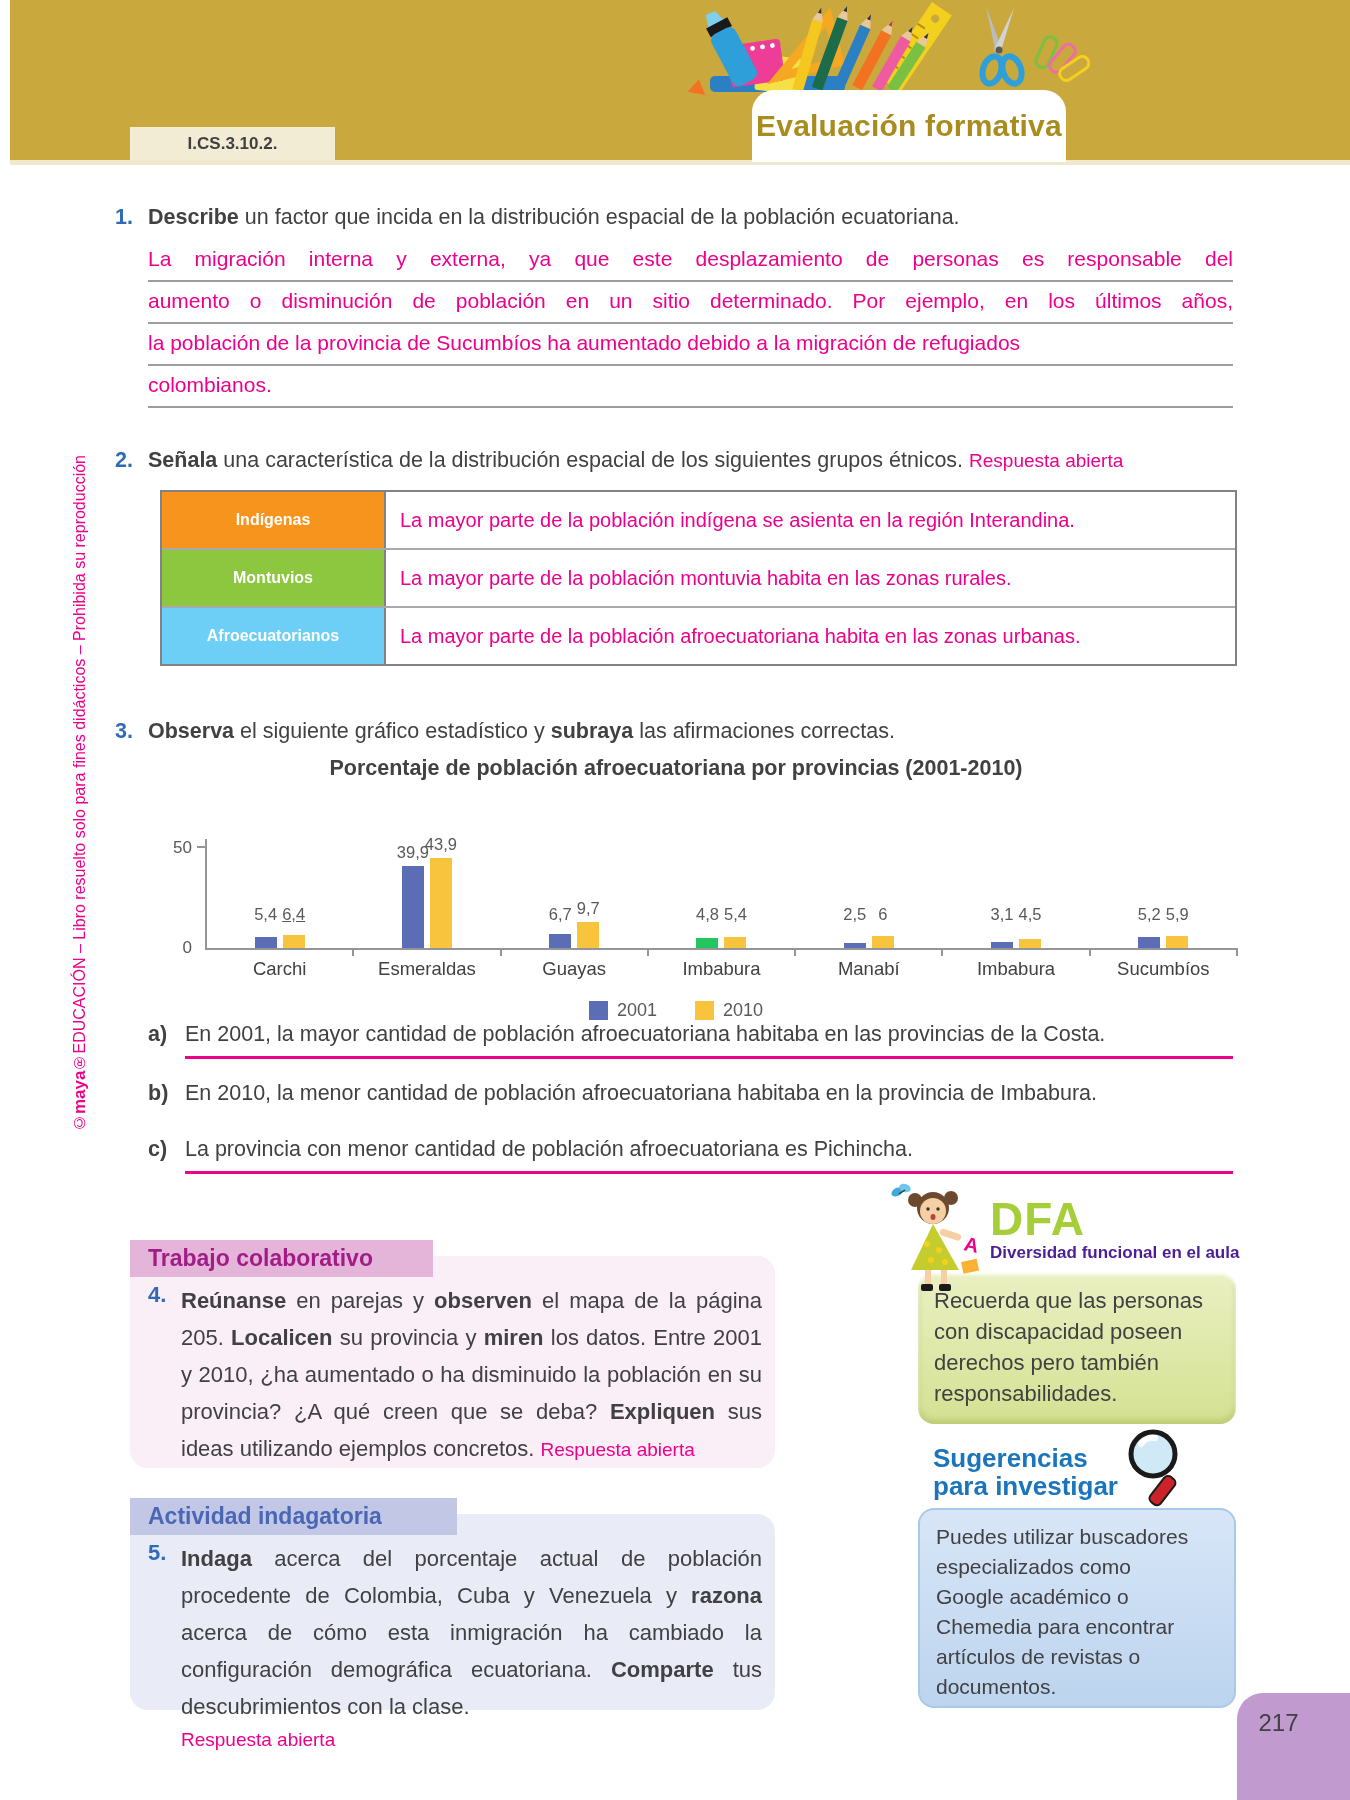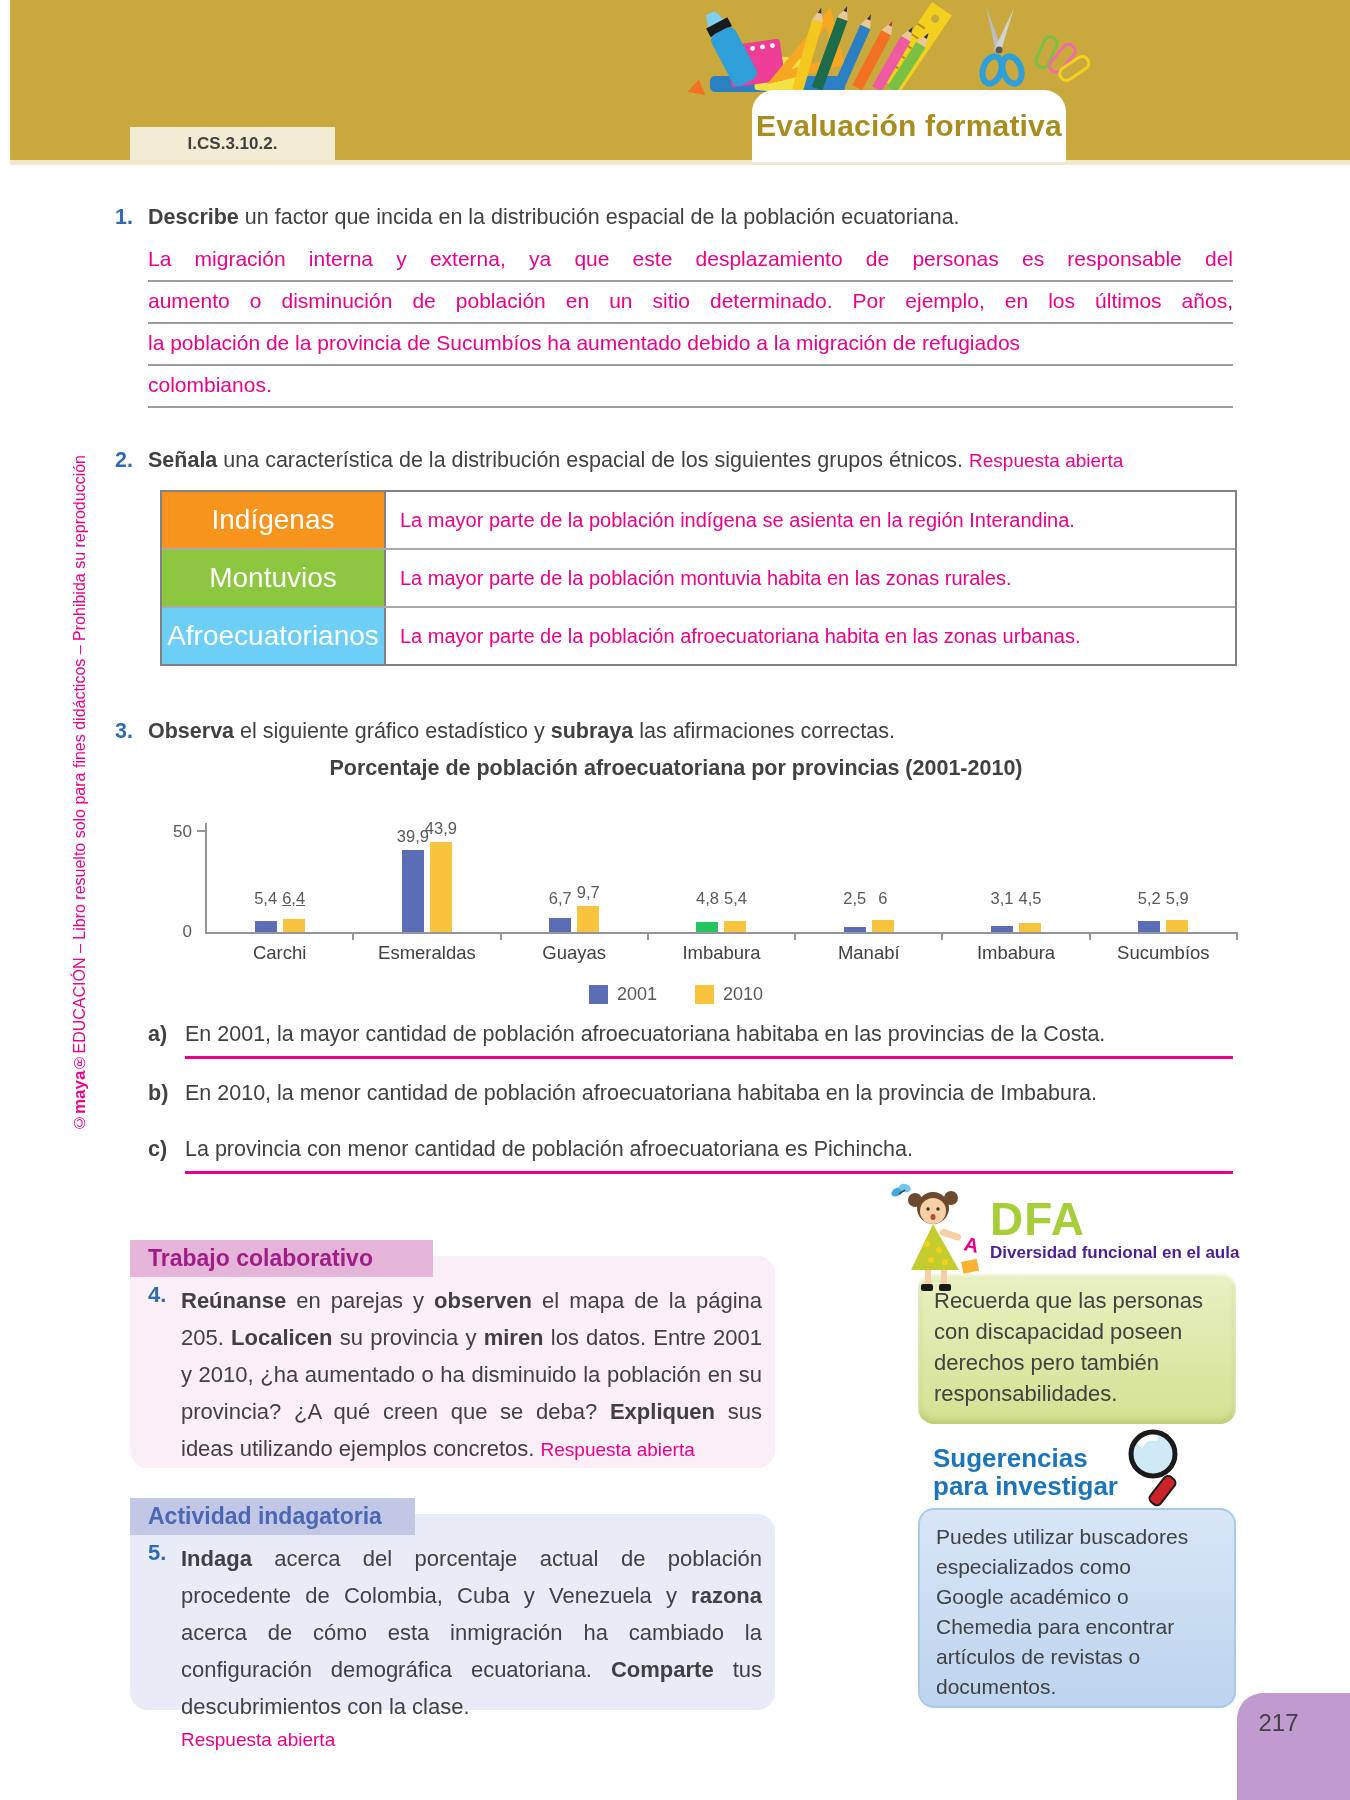--- a/index.html
+++ b/index.html
@@ -26,26 +26,26 @@
   #q1{top:202px;} #q2{top:445px;} #q3{top:716px;}
   .answers{position:absolute;left:148px;top:240px;width:1085px;}
   .ans-line{height:40px;line-height:37px;border-bottom:2px solid #9b9da0;color:#ec008c;
             font-size:21px;white-space:nowrap;overflow:visible;}
   .ans-line.just{white-space:normal;text-align:justify;text-align-last:justify;}
   
   .ethnic-table{position:absolute;left:160px;top:490px;width:1073px;border:2px solid #808285;}
   .etr{display:flex;height:56px;}
   .etr + .etr{border-top:2px solid #a7a9ac;}
   .et-label{width:222px;flex:none;display:flex;align-items:center;justify-content:center;
-            color:#fff;font-weight:normal;font-size:28px;border-right:2px solid #808285;}
+            color:#fff;font-weight:bold;font-size:16px;border-right:2px solid #808285;}
   .et-text{flex:1;display:flex;align-items:center;padding-left:14px;color:#ec008c;font-size:20px;}
   
   .chart{position:absolute;left:115px;top:756px;width:1122px;}
   .chart-title{text-align:center;font-weight:bold;font-size:21.5px;color:#414042;}
-  .plot{position:relative;height:113px;margin-top:40px;}
+  .plot{position:relative;height:113px;margin-top:56px;}
   .yline{position:absolute;left:90px;top:2px;bottom:0;width:2px;background:#939598;}
   .ytick{position:absolute;left:82px;top:9px;width:9px;height:2px;background:#939598;}
   .ylab{position:absolute;left:35px;width:42px;text-align:right;font-size:17px;color:#58595b;}
   #ylab50{top:1px;} #ylab0{top:101px;}
   .groups{position:absolute;left:91px;right:0;top:0;bottom:0;display:flex;border-bottom:2px solid #939598;}
   .group{flex:1;position:relative;display:flex;align-items:flex-end;justify-content:center;gap:6px;}
   .group::after{content:'';position:absolute;right:-1px;bottom:-8px;width:2px;height:8px;background:#939598;}
   .bar{width:22px;position:relative;}
   .bar .val{position:absolute;left:50%;transform:translateX(-50%);font-size:16.5px;color:#58595b;white-space:nowrap;}
   .xlabel{position:absolute;top:calc(100% + 10px);left:0;right:0;text-align:center;font-size:18.5px;color:#414042;}
@@ -55,21 +55,21 @@
   
   .stmts{position:absolute;left:148px;top:1022px;width:1085px;}
   .stmt{display:flex;font-size:21.5px;margin-bottom:22px;}
   .stmt-letter{width:37px;flex:none;font-weight:bold;color:#414042;}
   .stmt-text{flex:1;padding-bottom:9px;}
   .stmt-text.u{border-bottom:3px solid #ec008c;}
   
   .banner{position:absolute;height:37px;display:flex;align-items:center;padding-left:18px;
           font-weight:bold;font-size:23px;z-index:2;box-sizing:border-box;}
   .collab-banner{left:130px;top:1240px;width:303px;background:#e5b5d9;color:#a21c87;}
-  .inquiry-banner{left:130px;top:1498px;width:285px;background:#c2c7e6;color:#4a67b5;}
+  .inquiry-banner{left:130px;top:1498px;width:327px;background:#c2c7e6;color:#4a67b5;}
   .activity-box{position:absolute;left:130px;width:645px;border-radius:18px;z-index:1;}
   .collab-box{top:1256px;height:212px;background:#faeef7;}
   .inquiry-box{top:1514px;height:196px;background:#e9ebf7;}
   .activity-content{position:absolute;left:148px;width:614px;display:flex;font-size:22px;z-index:3;}
   #collab-content{top:1282px;} #inquiry-content{top:1540px;}
   .activity-content .q-body{text-align:justify;line-height:37px;}
   .note-line{margin-top:2px;text-align:left;color:#ec008c;font-size:19px;line-height:26px;}
   
   .dfa-illus{position:absolute;left:885px;top:1178px;z-index:2;}
   .dfa-logo{position:absolute;left:990px;top:1196px;z-index:2;}

